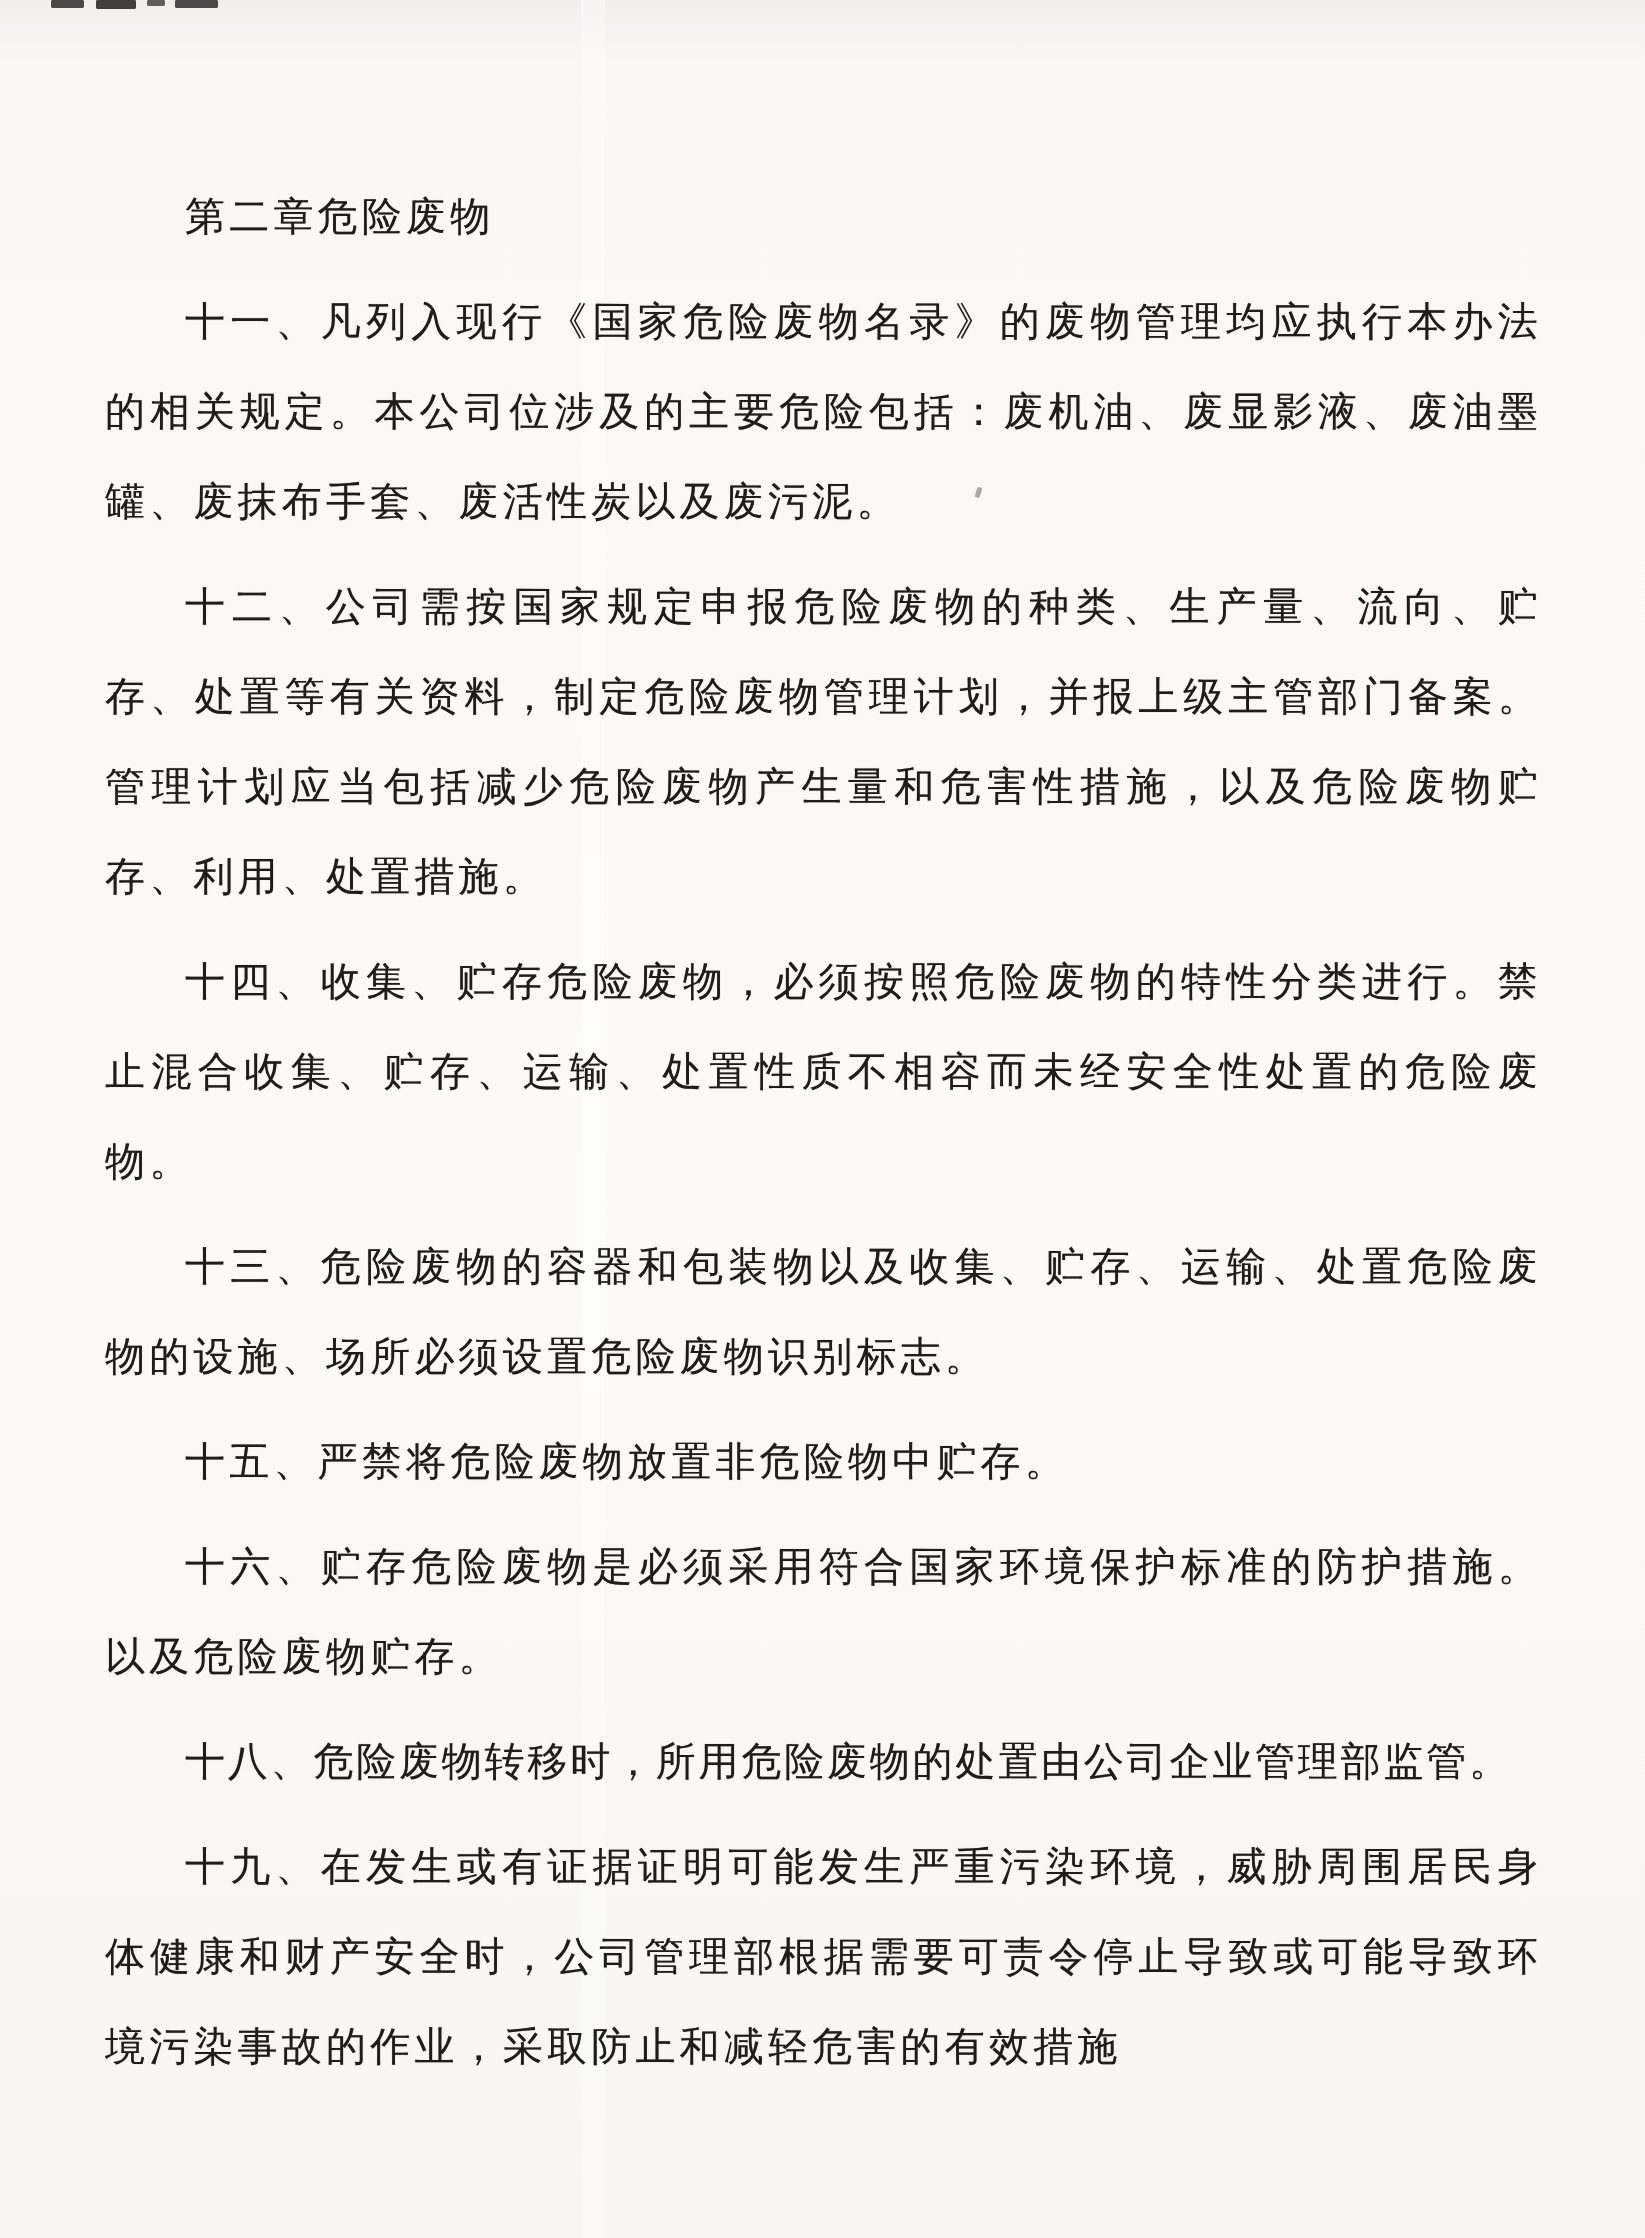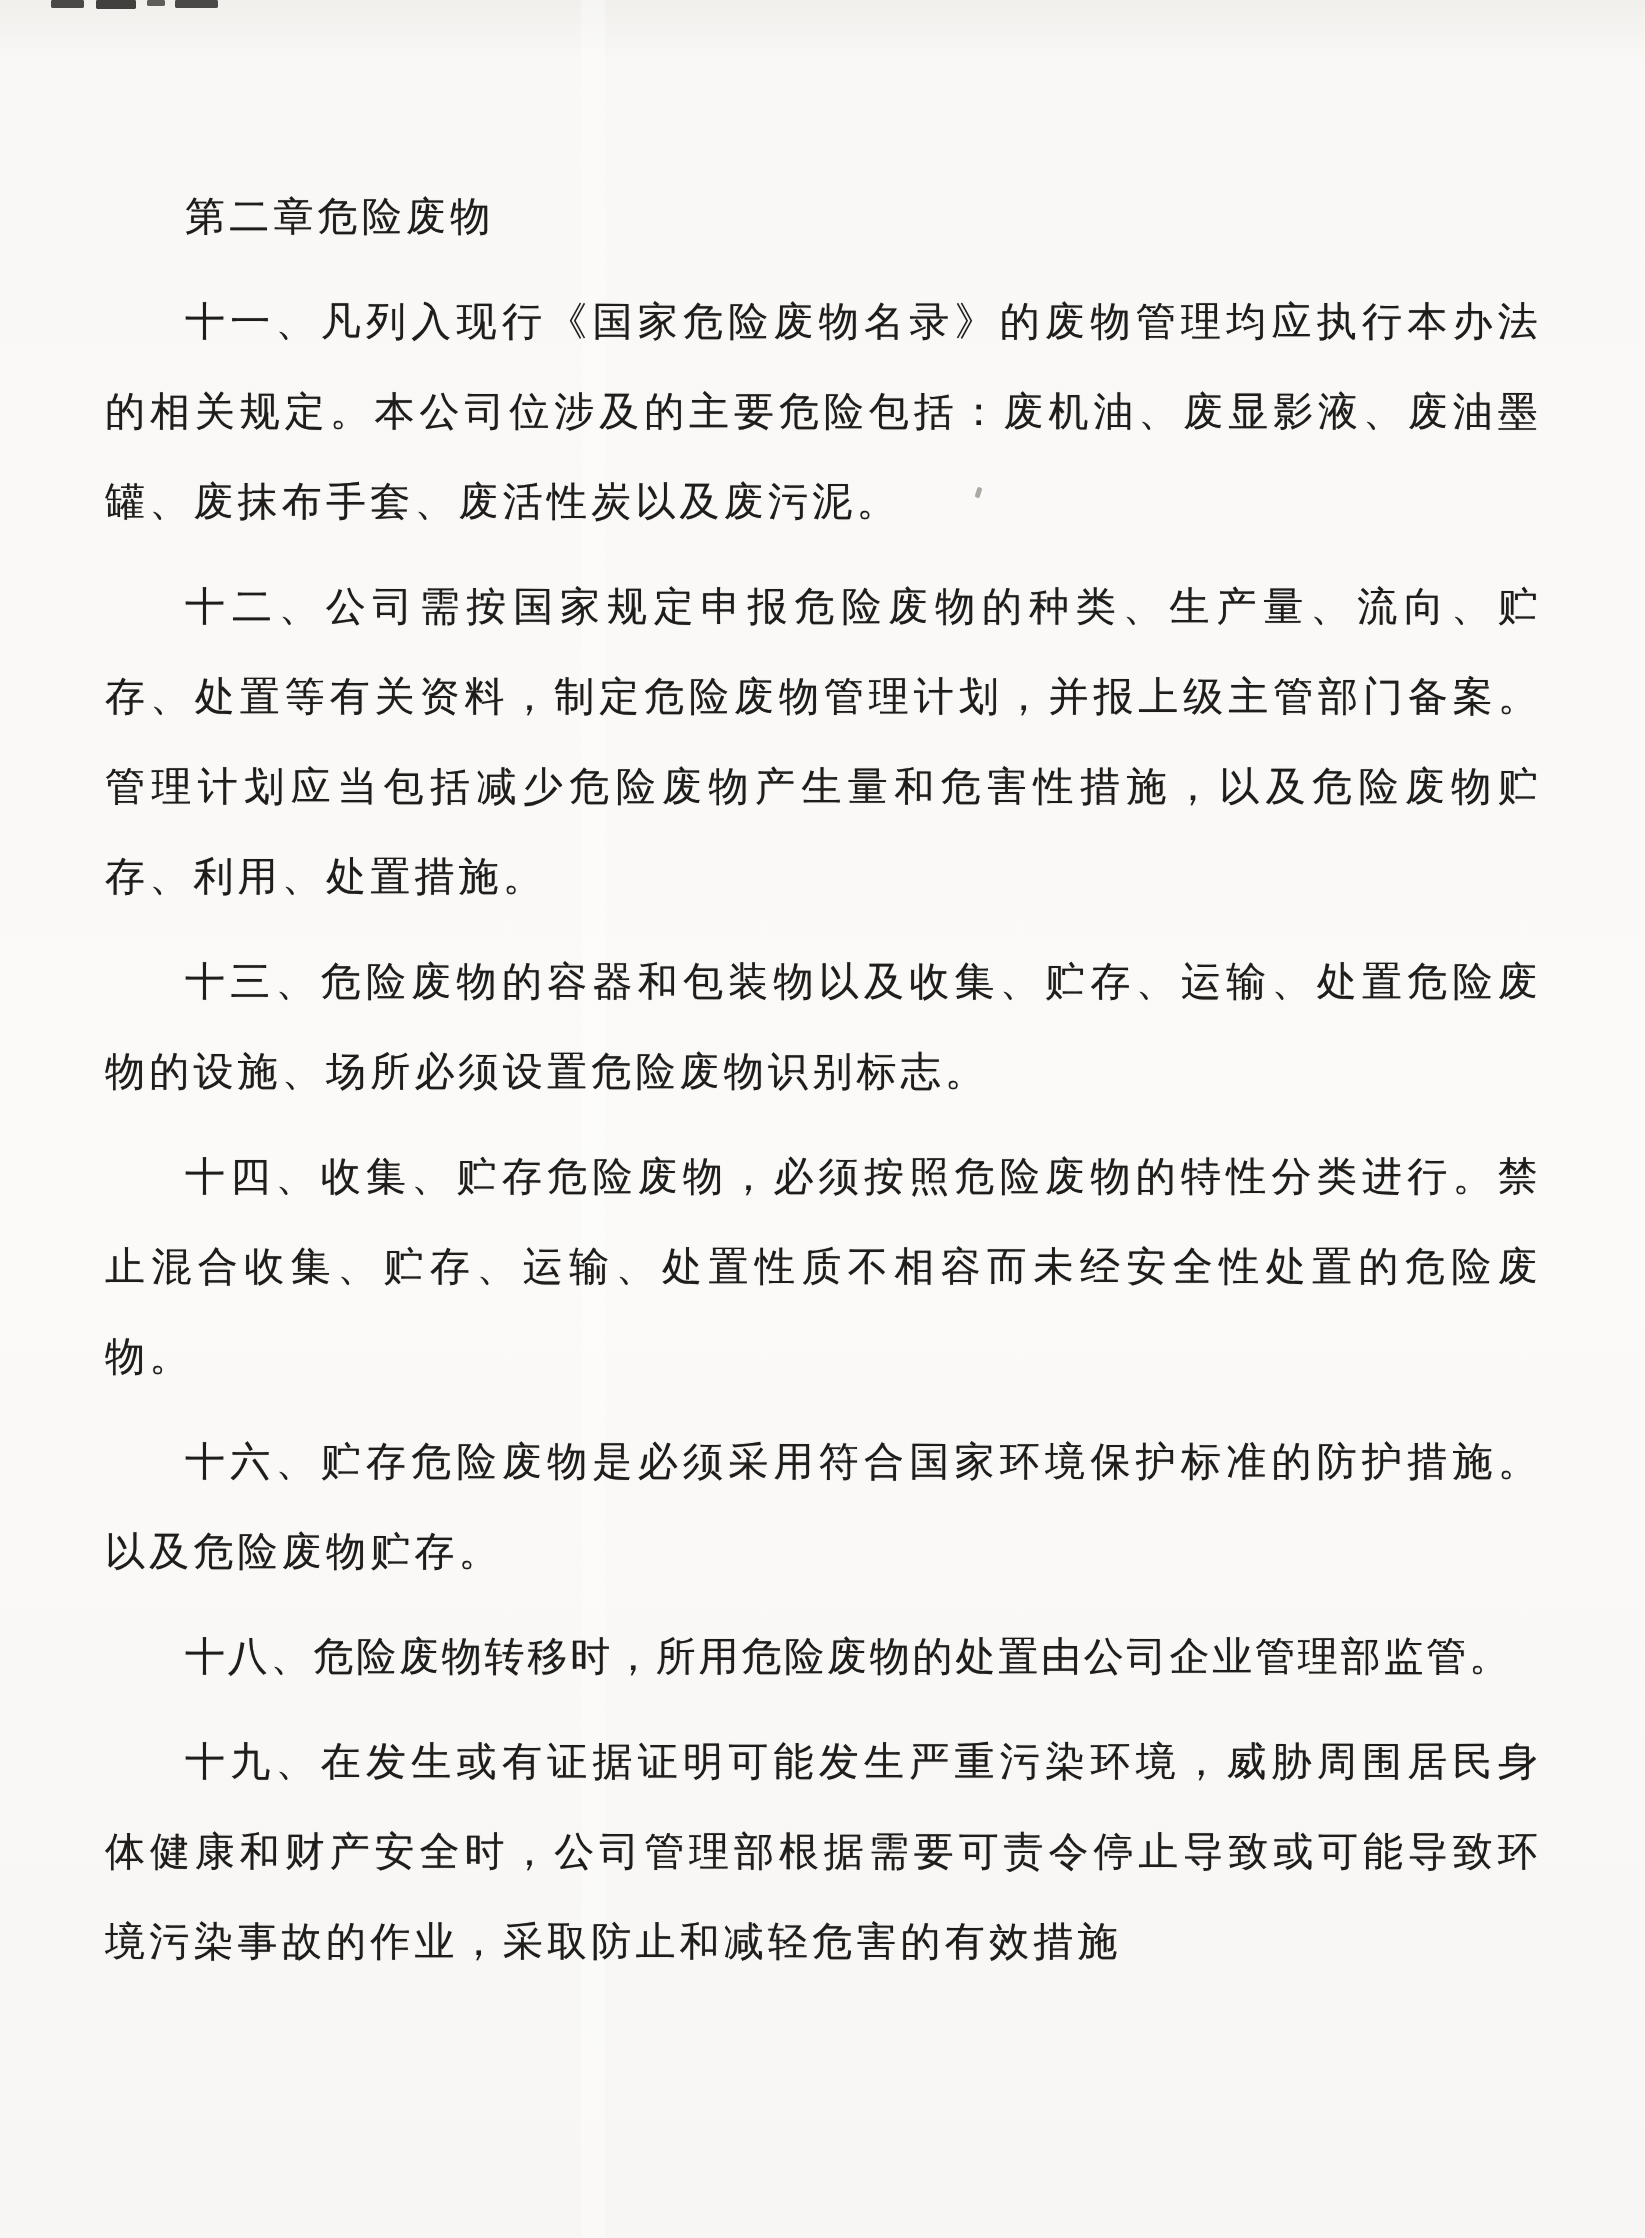--- a/index.html
+++ b/index.html
@@ -85,20 +85,21 @@
   <div class="artifact a1"></div>
   <div class="artifact a2"></div>
   <div class="artifact a3"></div>
   <div class="artifact a4"></div>
   <div class="speck"></div>
 
   <div class="content">
     <p class="line heading">第二章危险废物</p>
     <p class="line">十一、凡列入现行《国家危险废物名录》的废物管理均应执行本办法的相关规定。本公司位涉及的主要危险包括：废机油、废显影液、废油墨罐、废抹布手套、废活性炭以及废污泥。</p>
     <p class="line">十二、公司需按国家规定申报危险废物的种类、生产量、流向、贮存、处置等有关资料，制定危险废物管理计划，并报上级主管部门备案。管理计划应当包括减少危险废物产生量和危害性措施，以及危险废物贮存、利用、处置措施。</p>
+    <p class="line">十四、收集、贮存危险废物，必须按照危险废物的特性分类进行。禁止混合收集、贮存、运输、处置性质不相容而未经安全性处置的危险废物。</p>
     <p class="line">十三、危险废物的容器和包装物以及收集、贮存、运输、处置危险废物的设施、场所必须设置危险废物识别标志。</p>
-    <p class="line">十四、收集、贮存危险废物，必须按照危险废物的特性分类进行。禁止混合收集、贮存、运输、处置性质不相容而未经安全性处置的危险废物。</p>
+    <p class="line">十五、严禁将危险废物放置非危险物中贮存。</p>
     <p class="line">十六、贮存危险废物是必须采用符合国家环境保护标准的防护措施。以及危险废物贮存。</p>
     <p class="line tight">十八、危险废物转移时，所用危险废物的处置由公司企业管理部监管。</p>
     <p class="line">十九、在发生或有证据证明可能发生严重污染环境，威胁周围居民身体健康和财产安全时，公司管理部根据需要可责令停止导致或可能导致环境污染事故的作业，采取防止和减轻危害的有效措施</p>
   </div>
 </div>
 
 
 </body></html>

